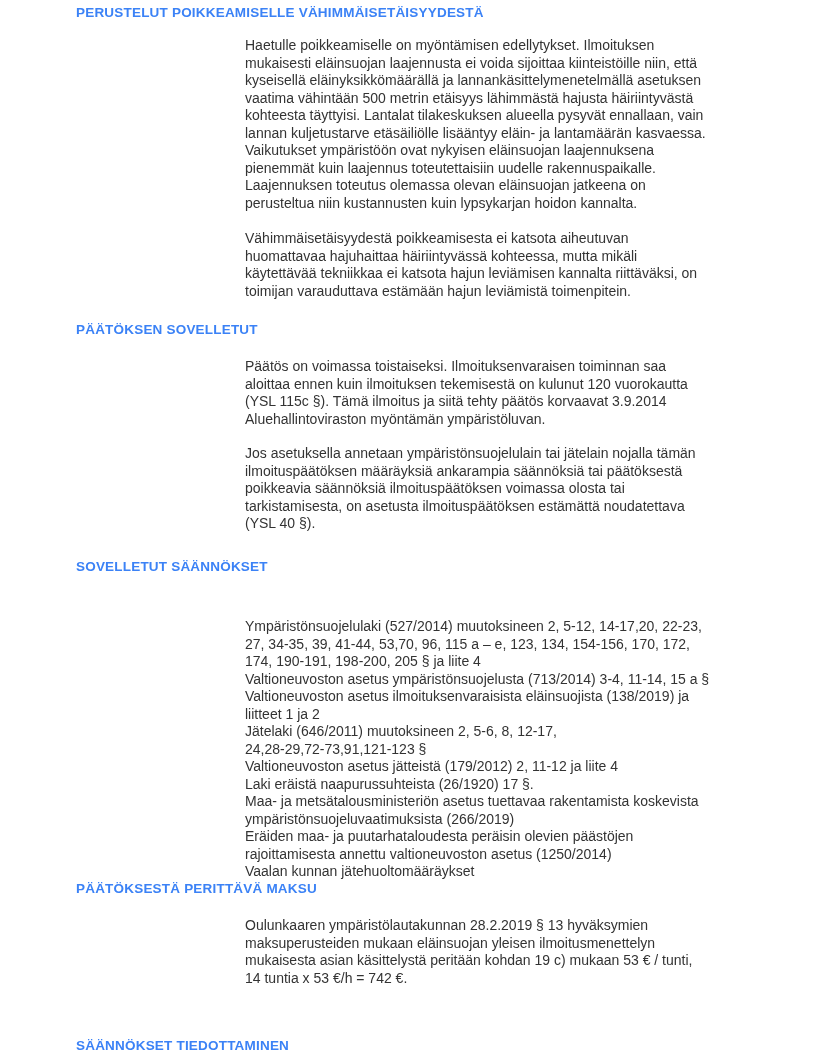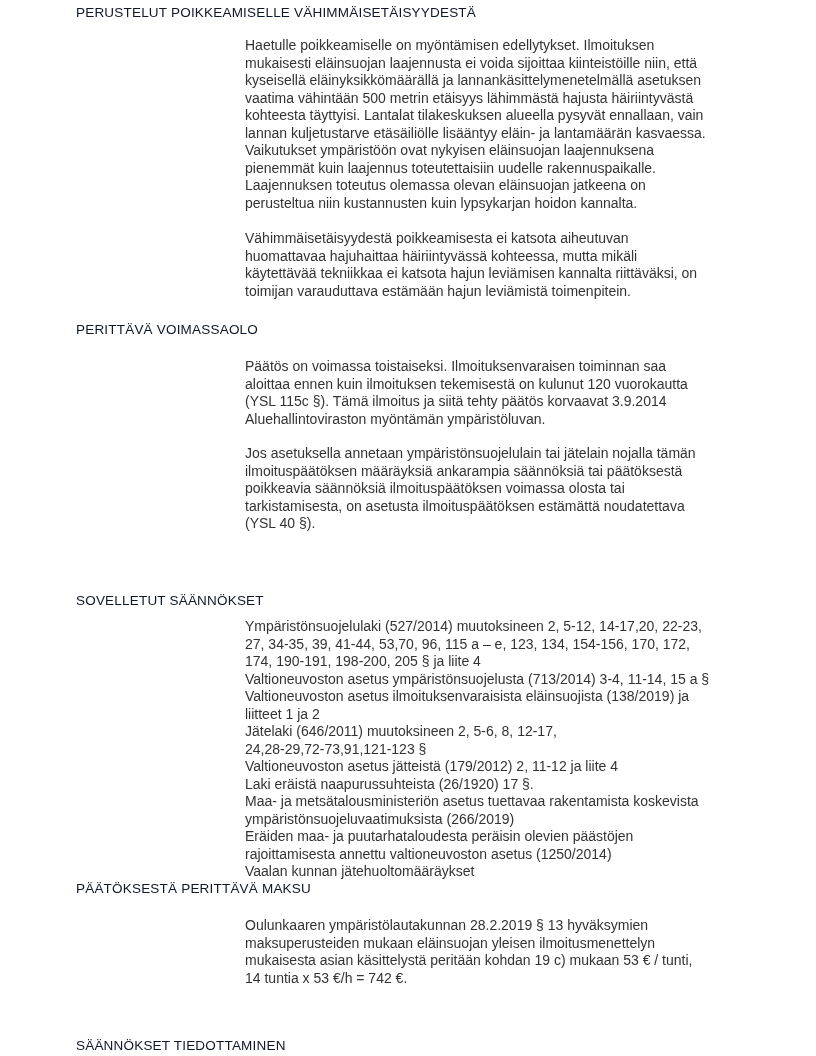--- a/index.html
+++ b/index.html
@@ -14,44 +14,44 @@
     background: #ffffff;
     overflow: hidden;
     font-family: "Liberation Sans", "DejaVu Sans", sans-serif;
     color: #333333;
   }
   .heading {
     position: absolute;
     left: 76px;
     margin: 0;
     font-size: 13.5px;
-    font-weight: normal;
+    font-weight: bold;
     line-height: 17px;
     letter-spacing: 0.2px;
     white-space: nowrap;
-    color: #0f172a;
+    color: #3b82f6;
   }
   .body-text {
     position: absolute;
     left: 245px;
     width: 535px;
     margin: 0;
     font-size: 14px;
     font-weight: normal;
     line-height: 17.5px;
     white-space: pre-line;
     color: #333333;
   }
   #s1-h  { top: 4px; }
   #s1-p1 { top: 37px; }
   #s1-p2 { top: 230px; }
   #s2-h  { top: 321px; }
   #s2-p1 { top: 358px; }
   #s2-p2 { top: 445px; }
-  #s3-h  { top: 558px; margin-top: 34px; }
+  #s3-h  { top: 558px; }
   #s3-p1 { top: 618px; }
   #s4-h  { top: 880px; }
   #s4-p1 { top: 917px; }
   #s5-h  { top: 1037px; }
 </style>
 </head>
 <body>
 
 <div class="page">
 
@@ -64,21 +64,21 @@
 lannan kuljetustarve etäsäiliölle lisääntyy eläin- ja lantamäärän kasvaessa.
 Vaikutukset ympäristöön ovat nykyisen eläinsuojan laajennuksena
 pienemmät kuin laajennus toteutettaisiin uudelle rakennuspaikalle.
 Laajennuksen toteutus olemassa olevan eläinsuojan jatkeena on
 perusteltua niin kustannusten kuin  lypsykarjan hoidon kannalta.</p>
   <p class="body-text" id="s1-p2">Vähimmäisetäisyydestä poikkeamisesta ei katsota aiheutuvan
 huomattavaa hajuhaittaa häiriintyvässä kohteessa, mutta mikäli
 käytettävää tekniikkaa ei katsota hajun leviämisen kannalta riittäväksi, on
 toimijan varauduttava estämään hajun leviämistä toimenpitein.</p>
 
-  <h2 class="heading" id="s2-h">PERITTÄVÄ VOIMASSAOLO</h2>
+  <h2 class="heading" id="s2-h">PÄÄTÖKSEN SOVELLETUT</h2>
   <p class="body-text" id="s2-p1">Päätös on voimassa toistaiseksi. Ilmoituksenvaraisen toiminnan saa
 aloittaa ennen kuin ilmoituksen tekemisestä on kulunut 120 vuorokautta
 (YSL 115c §). Tämä ilmoitus ja siitä tehty päätös korvaavat 3.9.2014
 Aluehallintoviraston myöntämän ympäristöluvan.</p>
   <p class="body-text" id="s2-p2">Jos asetuksella annetaan ympäristönsuojelulain tai jätelain nojalla tämän
 ilmoituspäätöksen määräyksiä ankarampia säännöksiä tai päätöksestä
 poikkeavia säännöksiä ilmoituspäätöksen voimassa olosta tai
 tarkistamisesta, on asetusta ilmoituspäätöksen estämättä noudatettava
 (YSL 40 §).</p>
 

